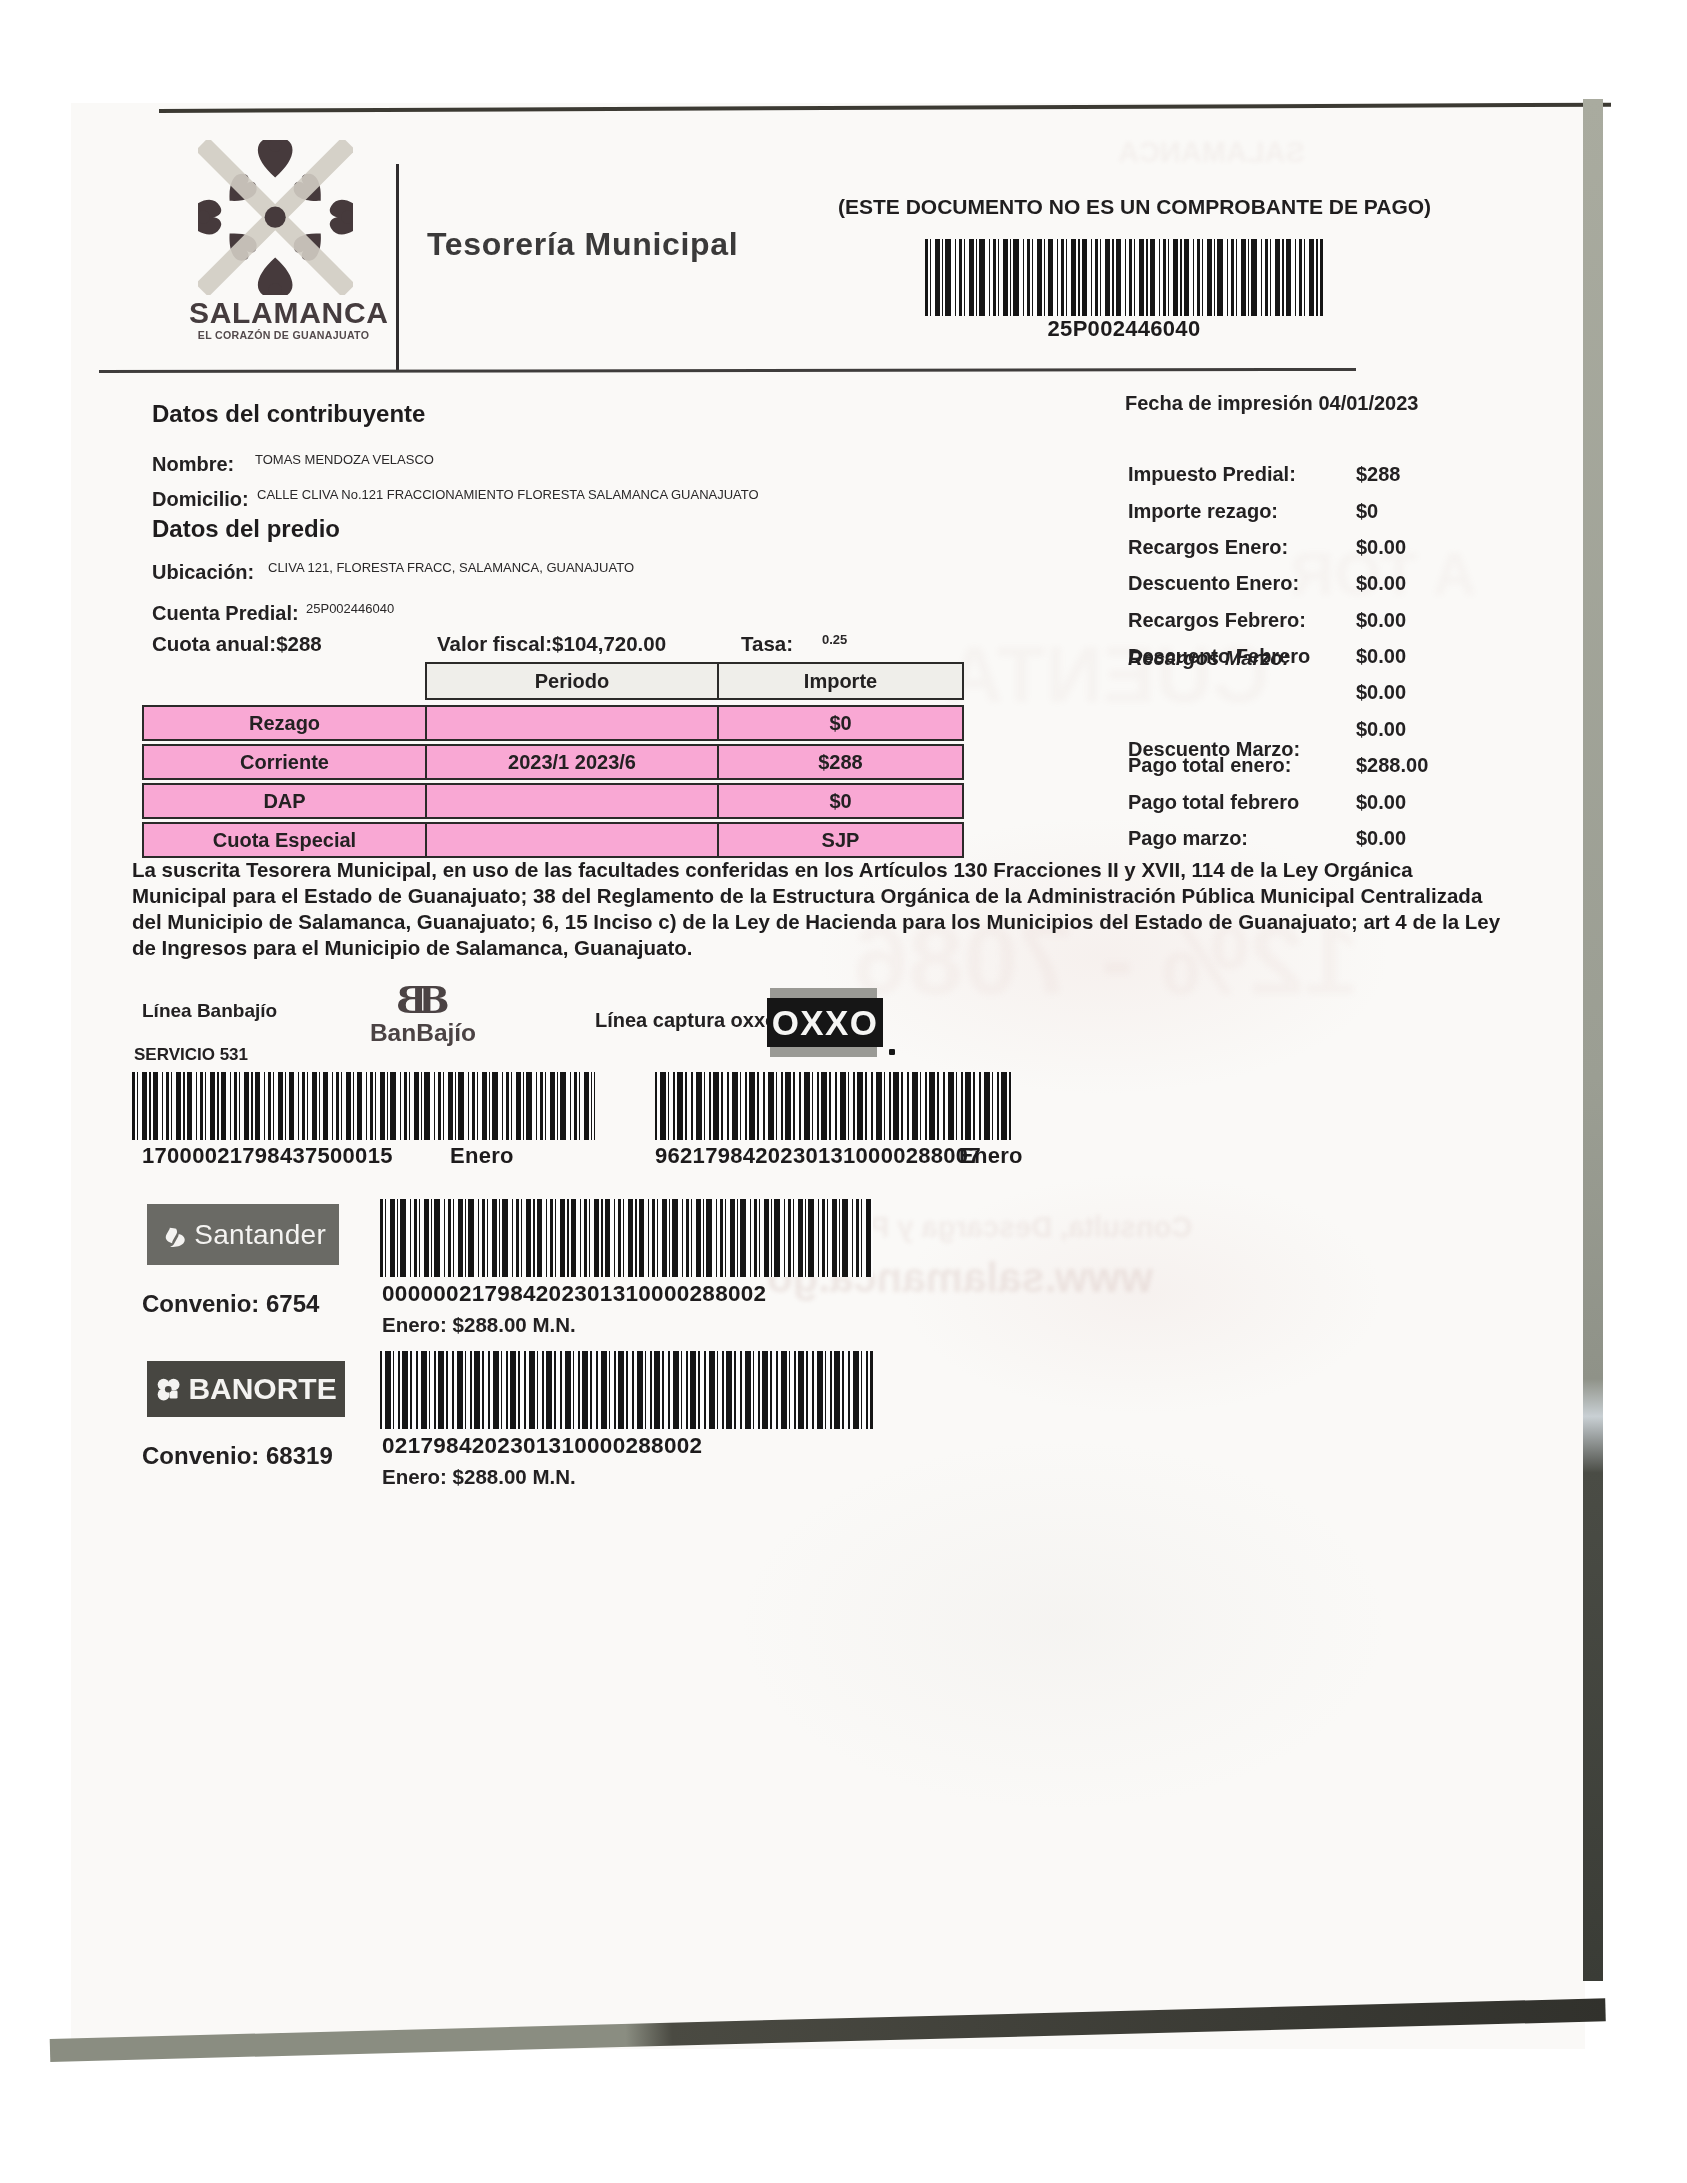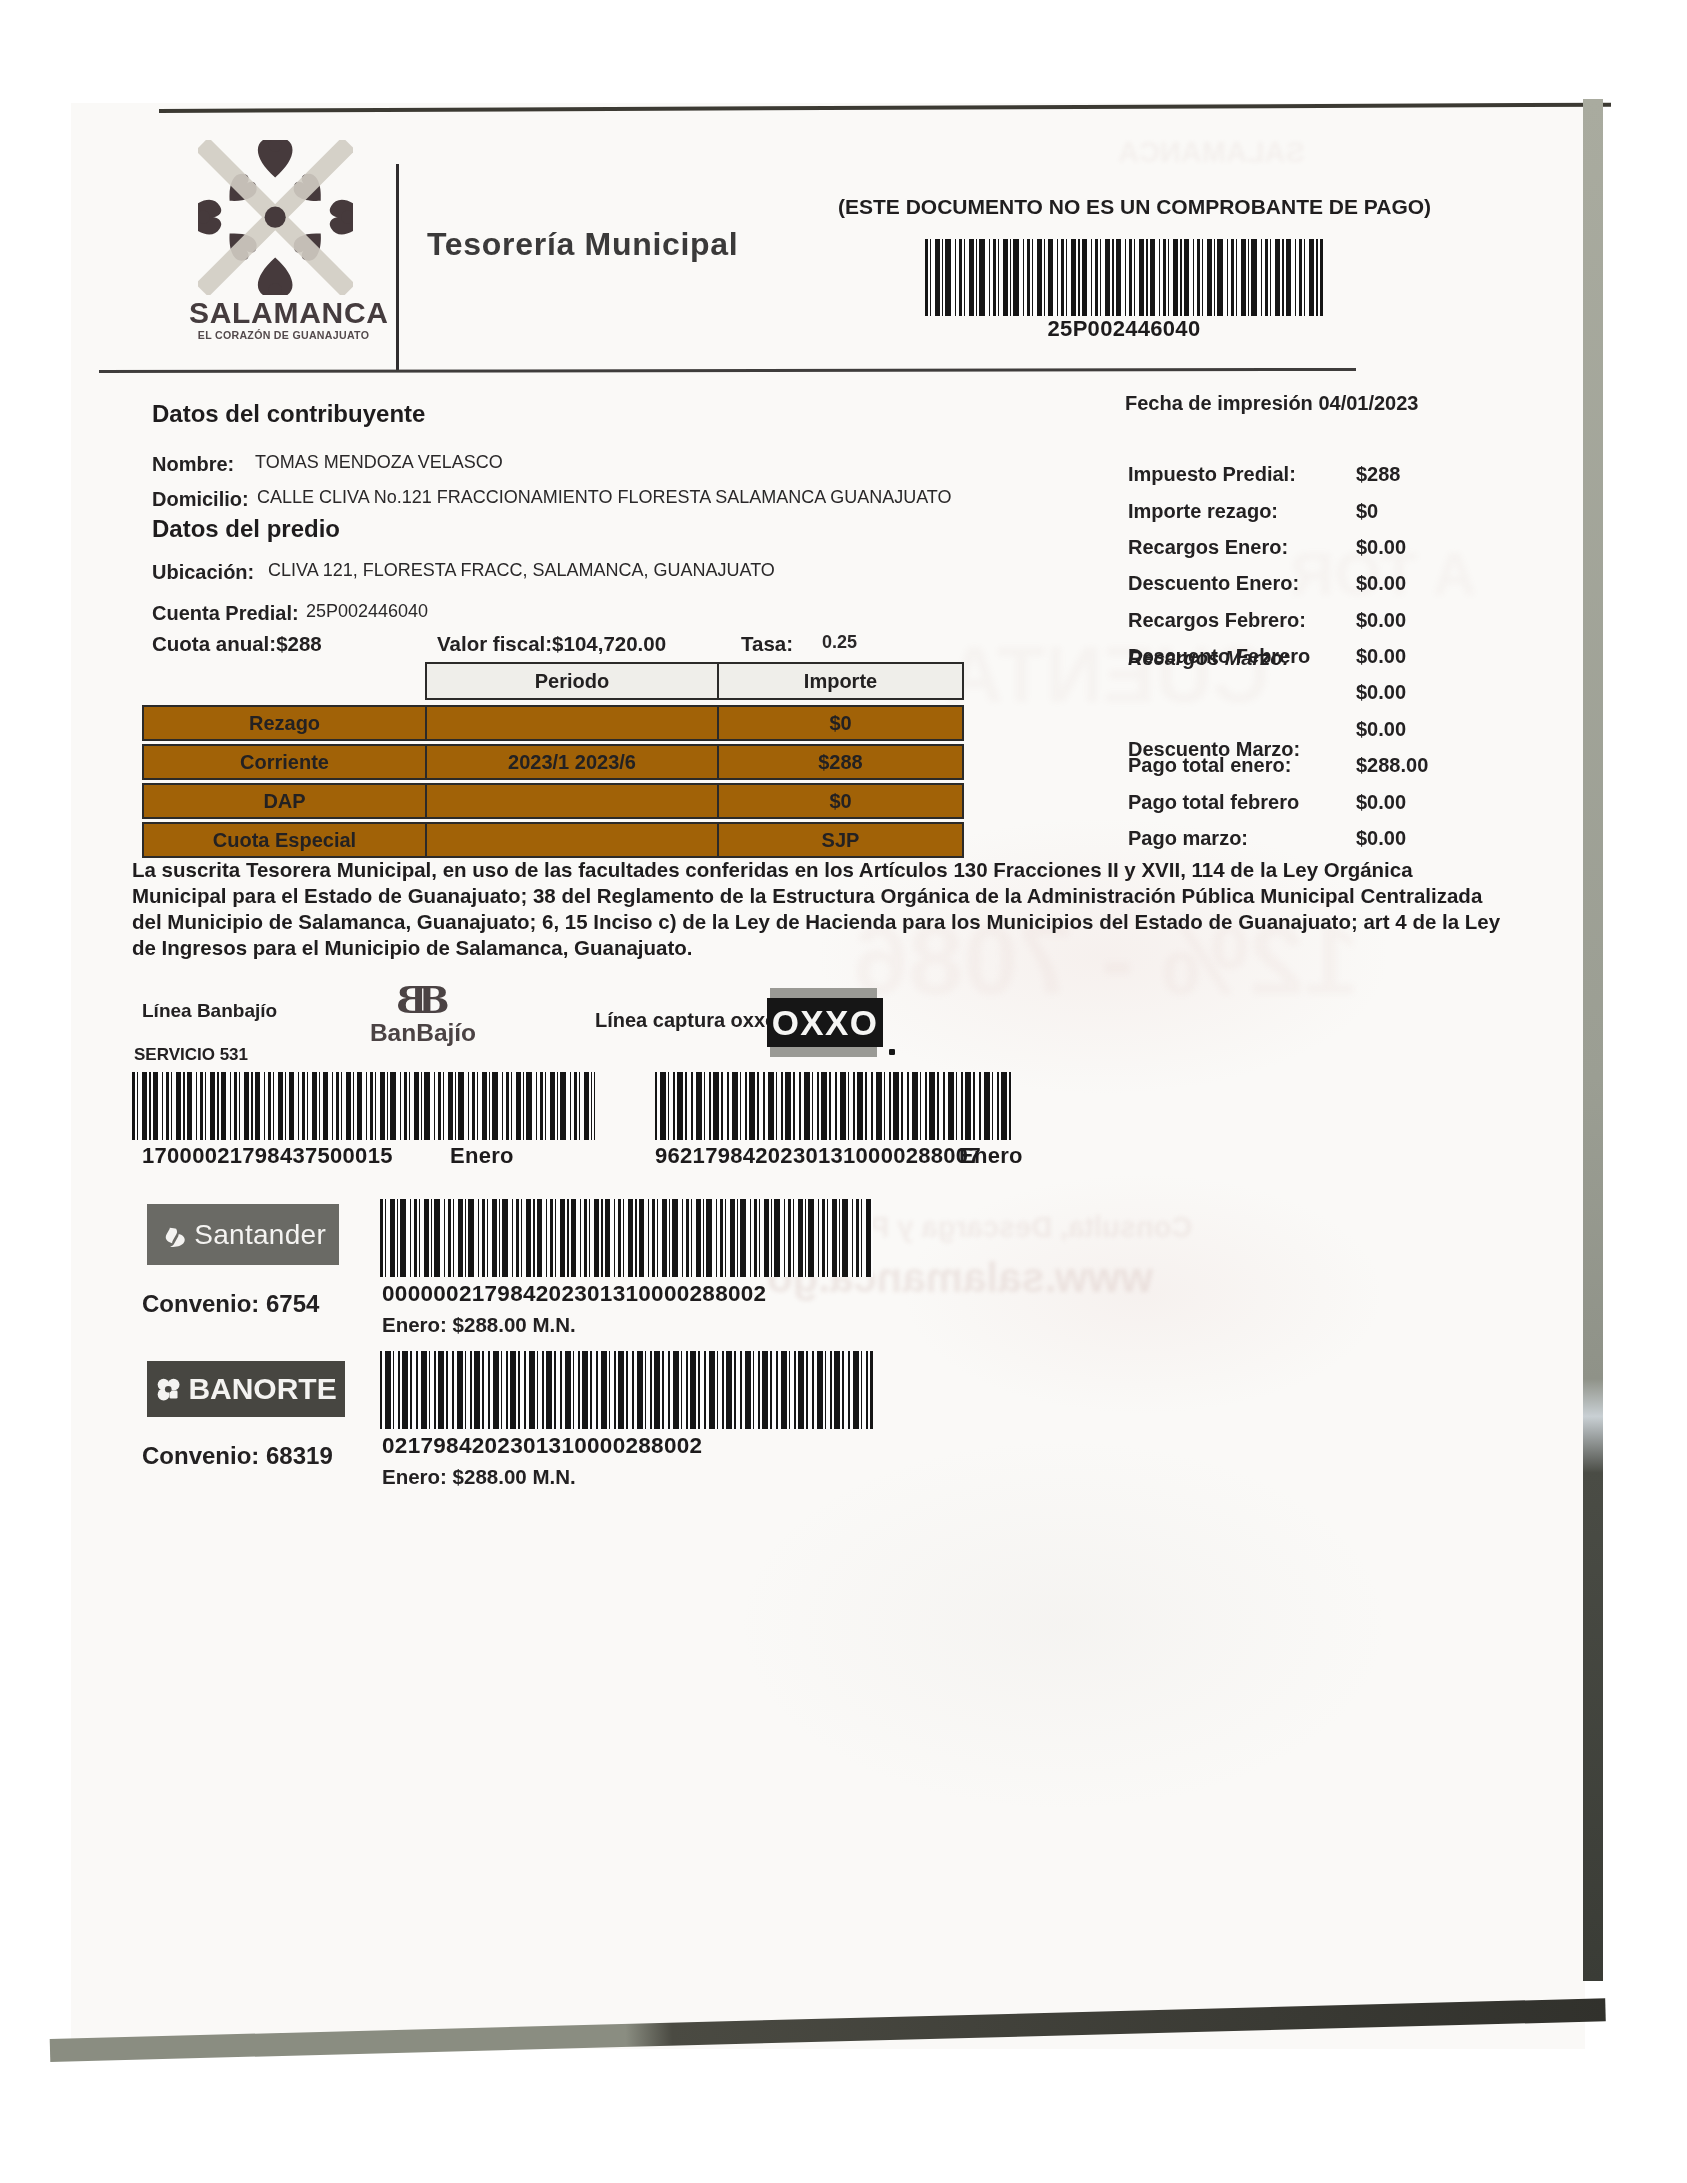--- a/index.html
+++ b/index.html
@@ -19,21 +19,21 @@
   .right-strip{left:1583px;top:99px;width:20px;height:1882px;
     background:linear-gradient(180deg,#a9ab9f 0%,#9b9e93 52%,#8f9288 68%,#c9d0d4 70%,#4a4c45 73%,#3a3c36 100%);}
   .bottom-strip{left:50px;top:2039px;width:1556px;height:22.5px;
     background:linear-gradient(90deg,#8a8d81 0%,#8a8d81 37%,#4a4a42 40%,#31312c 100%);
     transform:rotate(-1.5deg);transform-origin:left center;}
 
   
   .ghost{position:absolute;transform:scaleX(-1);font-weight:bold;color:#b08a82;pointer-events:none;}
   .h-section{font-size:24px;font-weight:bold;color:#1e1c1d;}
   .lbl{font-size:20px;font-weight:bold;color:#232122;}
-  .val{font-size:18px;color:#2a2829;}
+  .val{font-size:13px;color:#2a2829;}
 
   
   .divider-v{left:396px;top:164px;width:3.3px;height:206px;background:#2f2d2e;}
   .header-rule{left:99px;top:369px;width:1257px;height:2.6px;background:#3f3d3c;transform:rotate(-0.1deg);}
   .tesoreria{left:427px;top:226px;font-size:32px;font-weight:600;color:#3b3a3a;letter-spacing:0.7px;}
   .doc-title{left:839px;top:150px;font-size:38px;font-weight:bold;color:#161415;letter-spacing:0px;}
   .doc-sub{left:838px;top:195px;font-size:21px;font-weight:bold;color:#201e1f;}
   .slm-word{left:189px;top:296px;width:189px;text-align:center;font-size:30px;font-weight:bold;
             color:#453c3e;letter-spacing:0.7px;}
   .slm-tag{left:189px;top:329px;width:189px;text-align:center;font-size:10.6px;font-weight:bold;
@@ -45,21 +45,21 @@
       #151515 10px 14.6px,#fdfdfd 14.6px 17px,#151515 17px 18.5px,#fdfdfd 18.5px 20.5px,
       #151515 20.5px 26px,#fdfdfd 26px 30px,#151515 30px 31px,#fdfdfd 31px 34px);}
   .bc2{background:repeating-linear-gradient(90deg,
       #151515 0 2px,#fdfdfd 2px 5.3px,#151515 5.3px 10.6px,#fdfdfd 10.6px 12.6px,
       #151515 12.6px 14px,#fdfdfd 14px 18px,#151515 18px 20px,#fdfdfd 20px 22px,
       #151515 22px 28px,#fdfdfd 28px 30px,#151515 30px 32px,#fdfdfd 32px 36px);}
   .bc-num{font-size:22px;font-weight:bold;letter-spacing:0.3px;color:#1d1b1c;}
 
   
   .trow{position:absolute;display:flex;}
-  .tcell{border:2px solid #2b2a29;background:#a16207;display:flex;align-items:center;justify-content:center;
+  .tcell{border:2px solid #2b2a29;background:#f9a8d4;display:flex;align-items:center;justify-content:center;
          font-size:20px;font-weight:bold;color:#232122;box-sizing:border-box;}
   .tcell + .tcell{margin-left:-2px;}
   .thead .tcell{background:#efeeea;}
 
   
   .sum-lbl{font-size:20px;font-weight:bold;color:#232122;text-align:center;}
   .sum-val{font-size:20px;font-weight:bold;color:#232122;}
 
   
   .legal{left:132px;top:857px;width:1375px;font-size:20.5px;font-weight:bold;line-height:26px;

